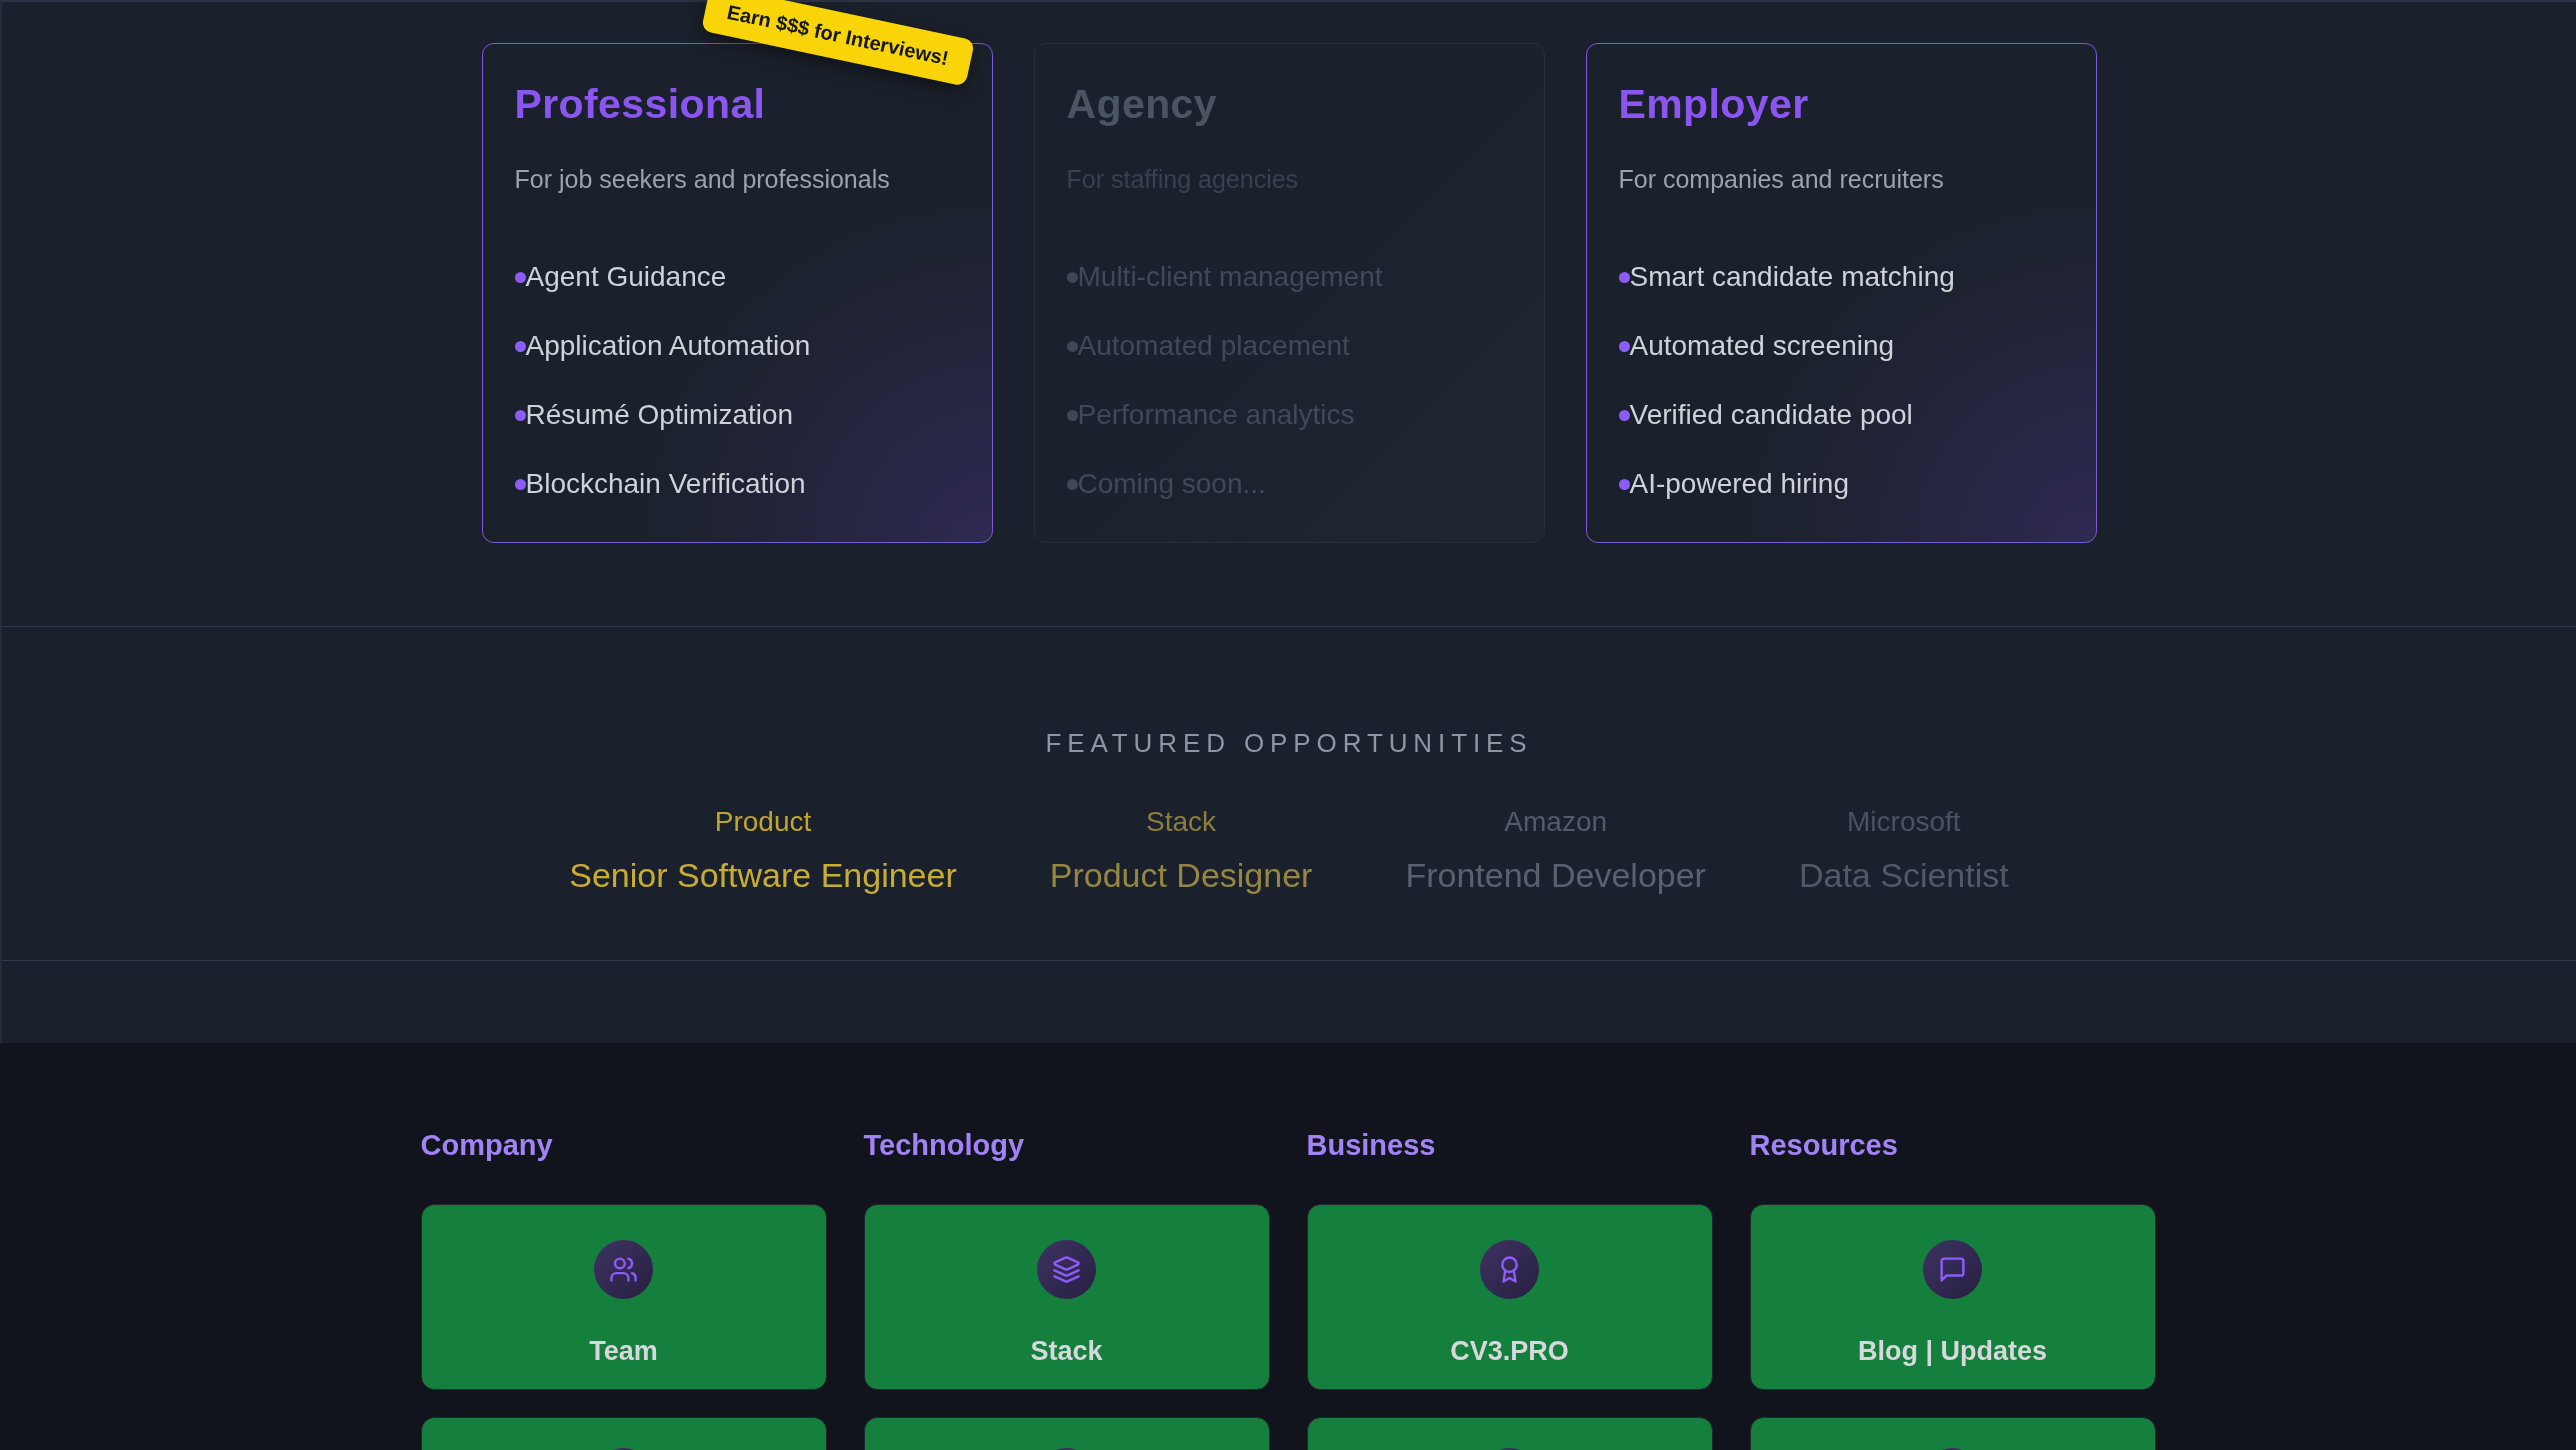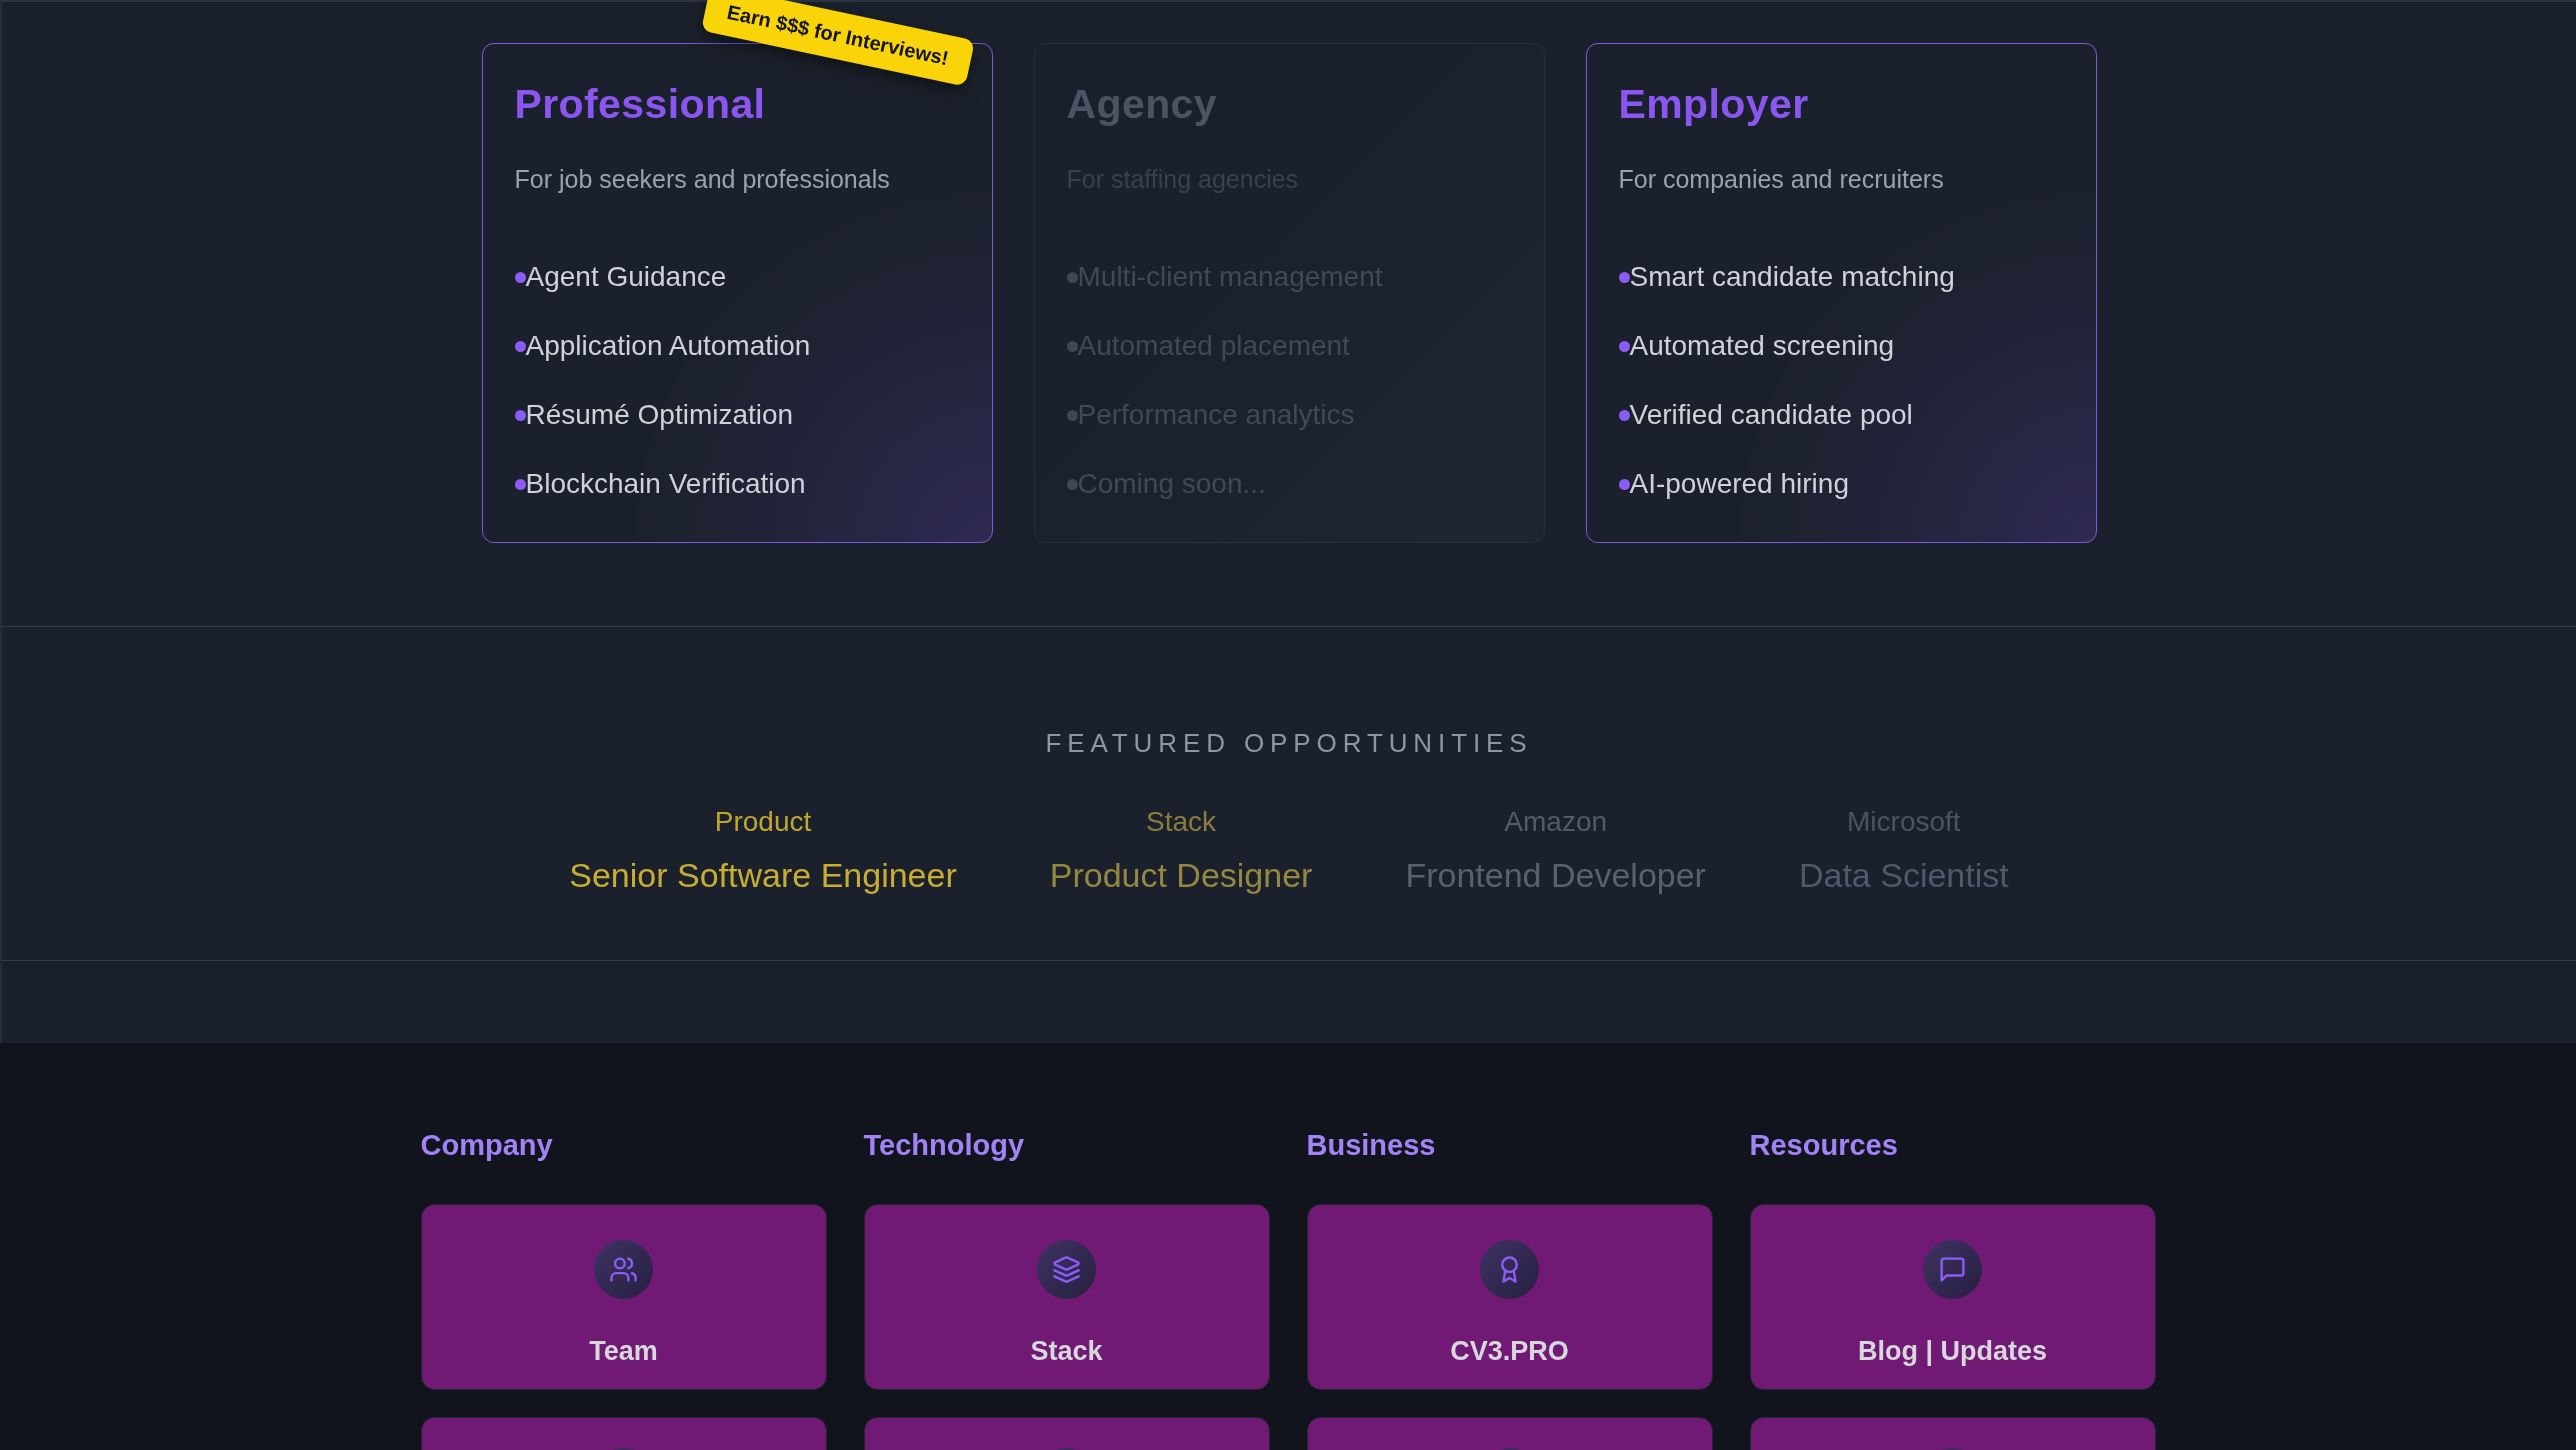--- a/index.html
+++ b/index.html
@@ -125,21 +125,21 @@
     gap:37px;
   }
   .footer-col { width:406px; }
   .col-heading {
     font-size:29px;
     font-weight:700;
     color:#a283f6;
     margin-bottom:42px;
   }
   .footer-card {
-    background:#701a75;
+    background:#15803d;
     border:1.7px solid #23262e;
     border-radius:13.5px;
     height:186px;
     display:flex;
     flex-direction:column;
     align-items:center;
     padding-top:35px;
     margin-bottom:27px;
   }
   .footer-card.partial { padding-top:30px; }

